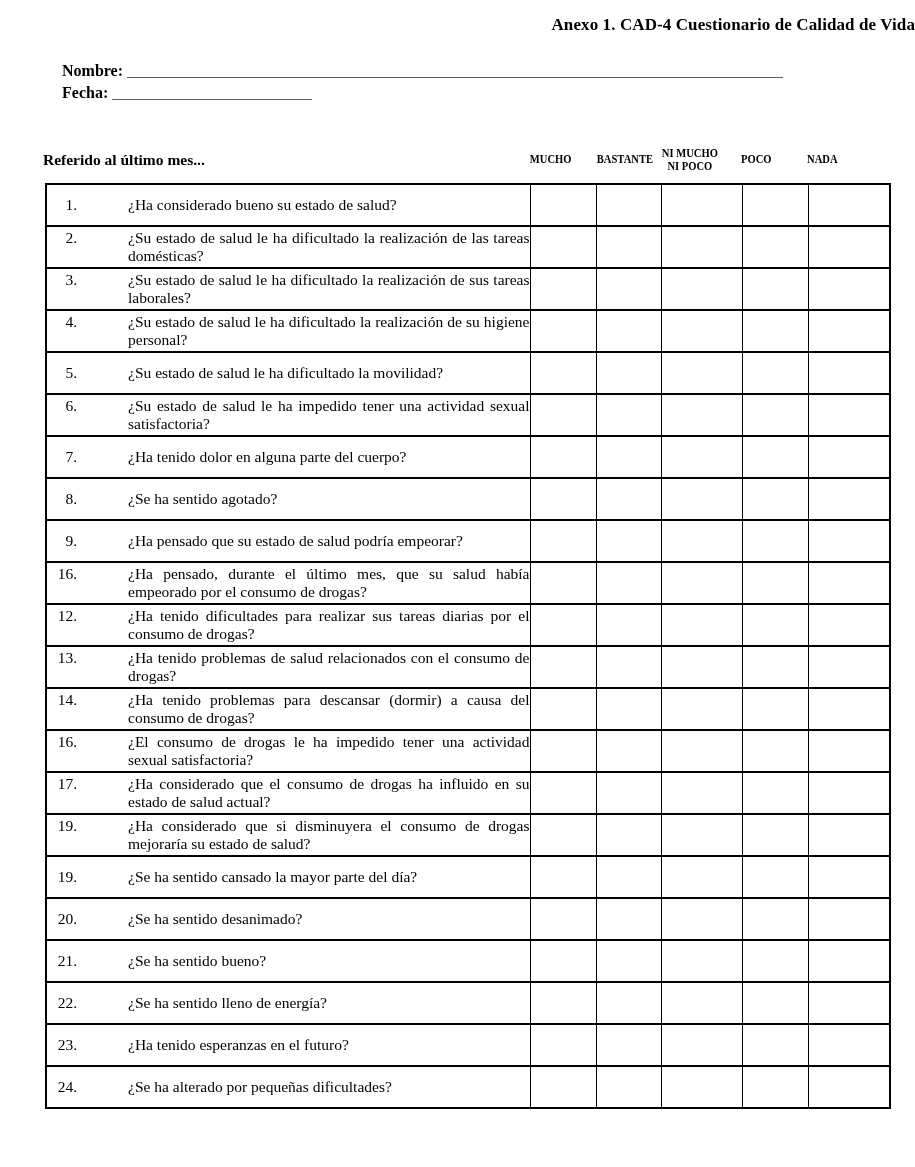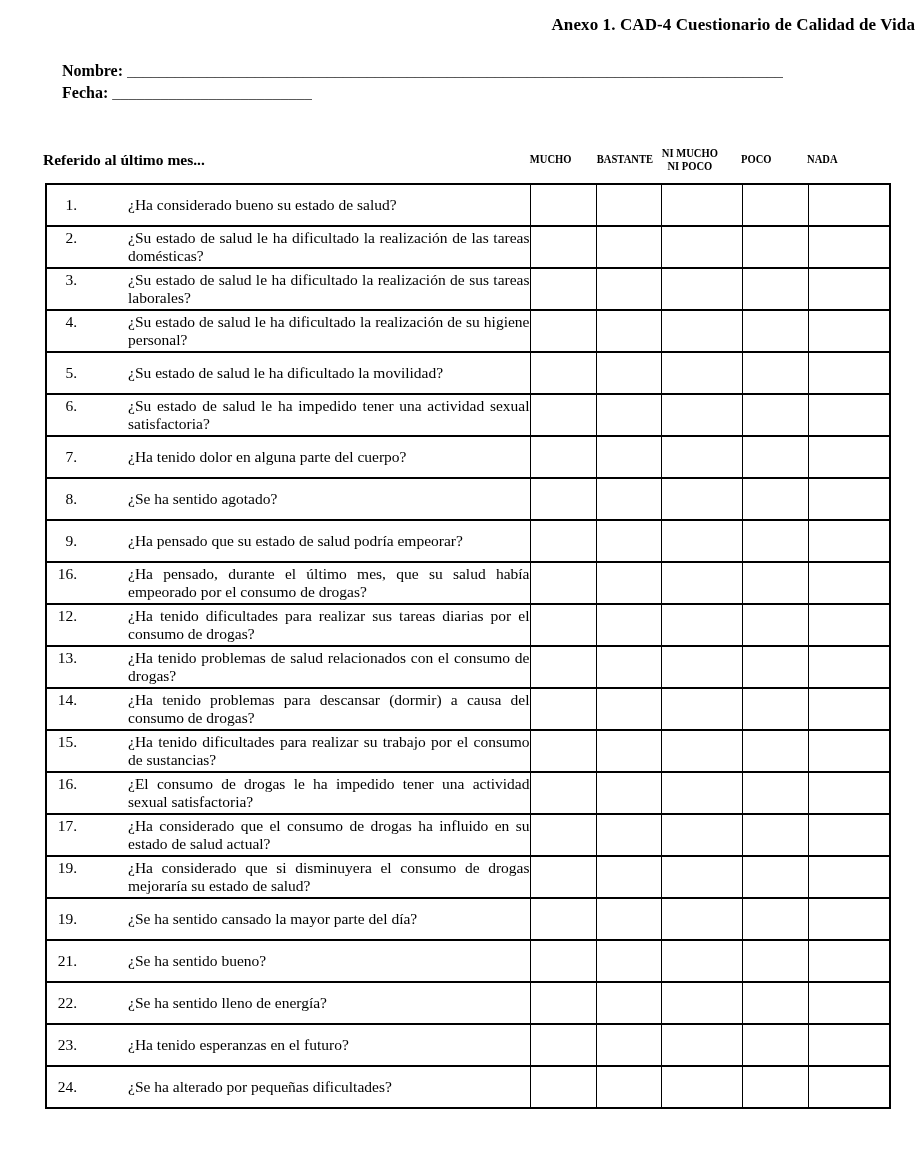--- a/index.html
+++ b/index.html
@@ -267,33 +267,20 @@
           </td>
           <td class="acell"></td>
           <td class="acell"></td>
           <td class="acell"></td>
           <td class="acell"></td>
           <td class="acell"></td>
         </tr>
         <tr>
           <td class="qcell">
             <div class="qinner">
-              <span class="qnum">15.</span>
-              <span class="qtext">¿Ha tenido dificultades para realizar su trabajo por el consumo de sustancias?</span>
-            </div>
-          </td>
-          <td class="acell"></td>
-          <td class="acell"></td>
-          <td class="acell"></td>
-          <td class="acell"></td>
-          <td class="acell"></td>
-        </tr>
-        <tr>
-          <td class="qcell">
-            <div class="qinner">
               <span class="qnum">16.</span>
               <span class="qtext">¿El consumo de drogas le ha impedido tener una actividad sexual satisfactoria?</span>
             </div>
           </td>
           <td class="acell"></td>
           <td class="acell"></td>
           <td class="acell"></td>
           <td class="acell"></td>
           <td class="acell"></td>
         </tr>
@@ -332,20 +319,33 @@
           </td>
           <td class="acell"></td>
           <td class="acell"></td>
           <td class="acell"></td>
           <td class="acell"></td>
           <td class="acell"></td>
         </tr>
         <tr>
           <td class="qcell">
             <div class="qinner">
+              <span class="qnum">20.</span>
+              <span class="qtext">¿Se ha sentido desanimado?</span>
+            </div>
+          </td>
+          <td class="acell"></td>
+          <td class="acell"></td>
+          <td class="acell"></td>
+          <td class="acell"></td>
+          <td class="acell"></td>
+        </tr>
+        <tr>
+          <td class="qcell">
+            <div class="qinner">
               <span class="qnum">21.</span>
               <span class="qtext">¿Se ha sentido bueno?</span>
             </div>
           </td>
           <td class="acell"></td>
           <td class="acell"></td>
           <td class="acell"></td>
           <td class="acell"></td>
           <td class="acell"></td>
         </tr>

